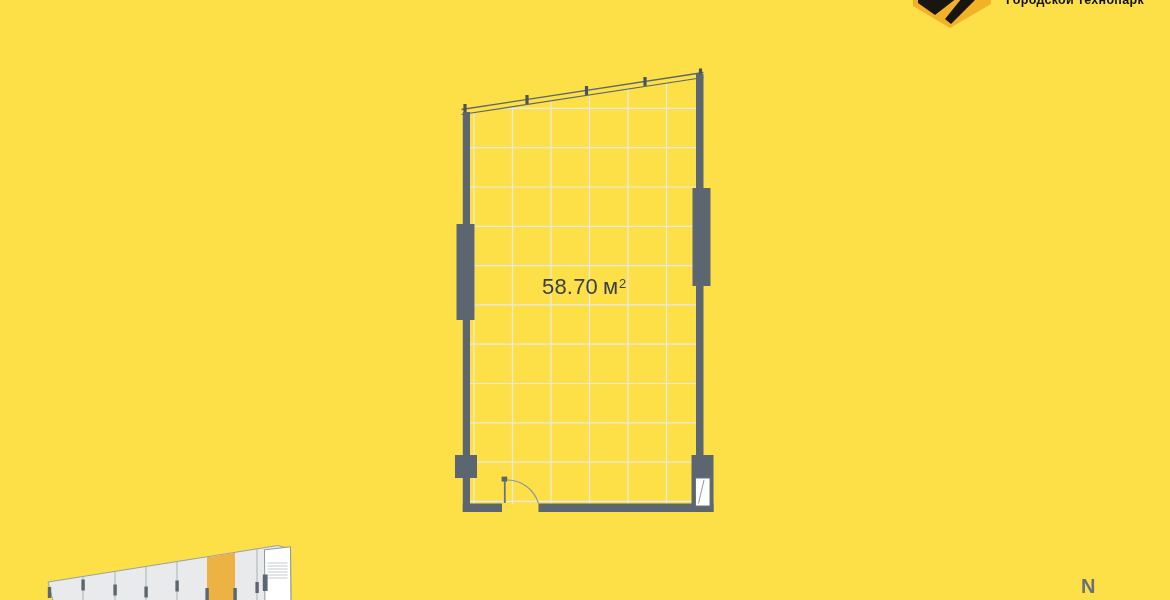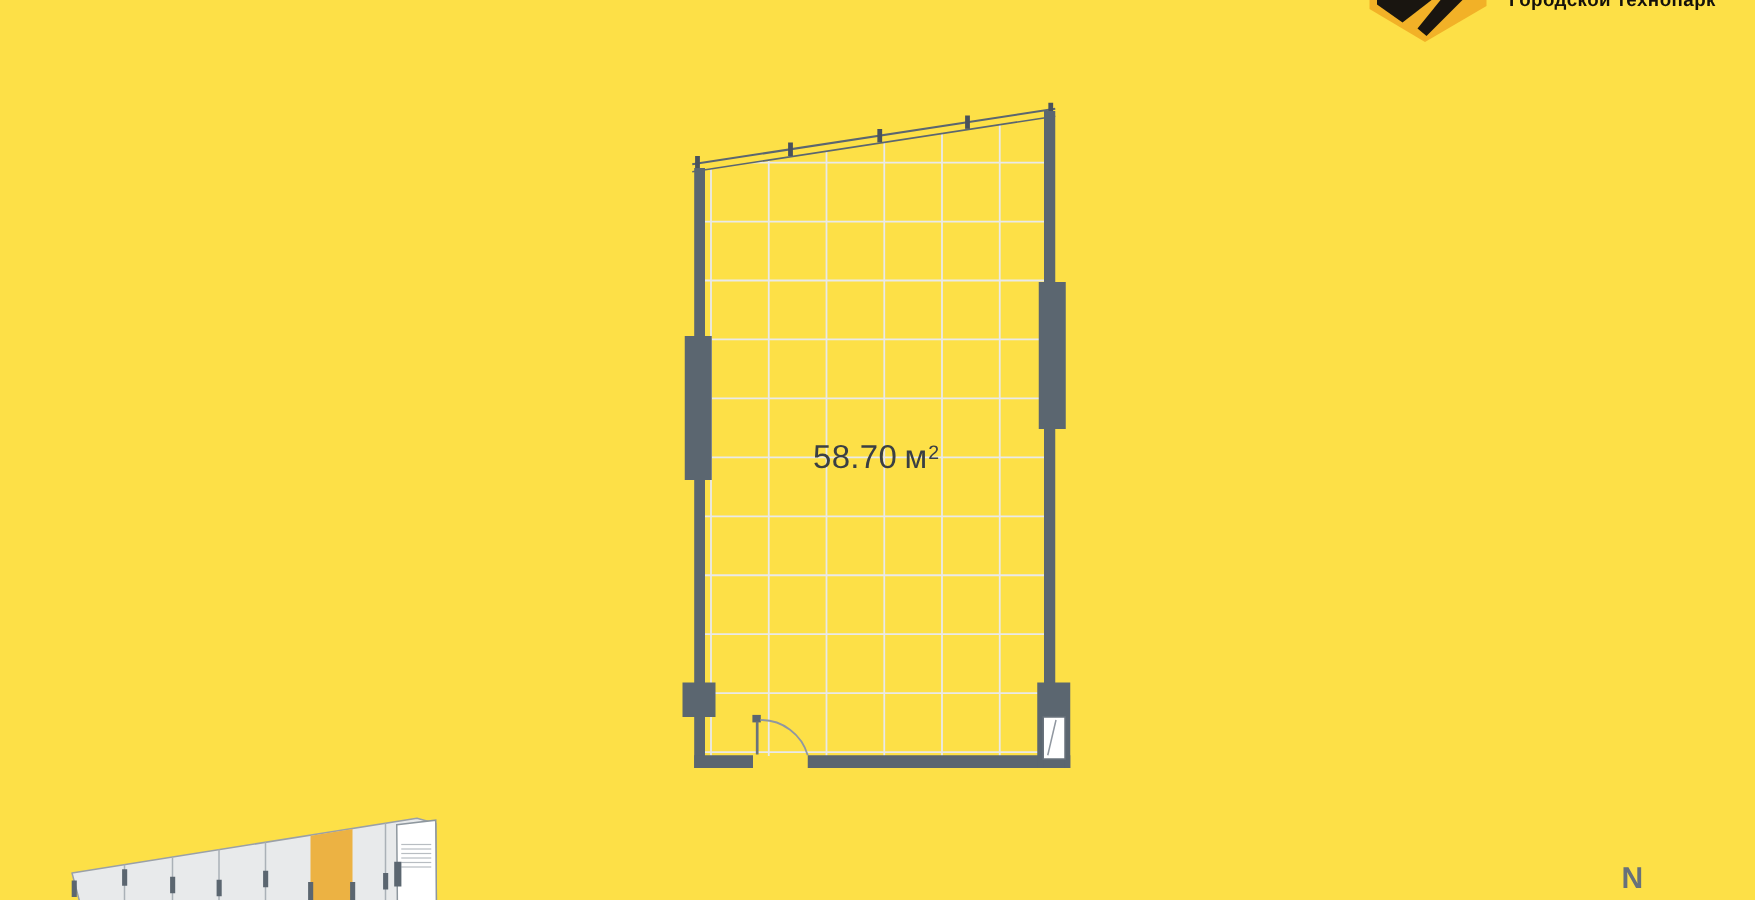--- a/index.html
+++ b/index.html
@@ -2,21 +2,21 @@
 <html><head>
 <meta charset="utf-8">
 <style>
   html,body{margin:0;padding:0;background:#fff;}
   #app{
     position:relative;width:1170px;height:600px;overflow:hidden;background:#fde047;
     font-family:"Liberation Sans",sans-serif;
   }
   #plan-svg{position:absolute;left:0;top:0;width:1170px;height:600px;display:block;}
   .area-label{
-    position:absolute;left:542px;top:292px;
+    position:absolute;left:542px;top:274px;
     font-size:22px;color:#3a3f44;letter-spacing:.2px;white-space:nowrap;
   }
   .area-label .unit{margin-left:5px;}
   .area-label sup{font-size:13px;vertical-align:6px;margin-left:.5px;}
   .logo-text{
     position:absolute;left:1006px;top:-7px;
     font-size:12.5px;font-weight:bold;color:#14110b;letter-spacing:.3px;white-space:nowrap;
   }
   .compass-n{
     position:absolute;left:1081px;top:575px;

